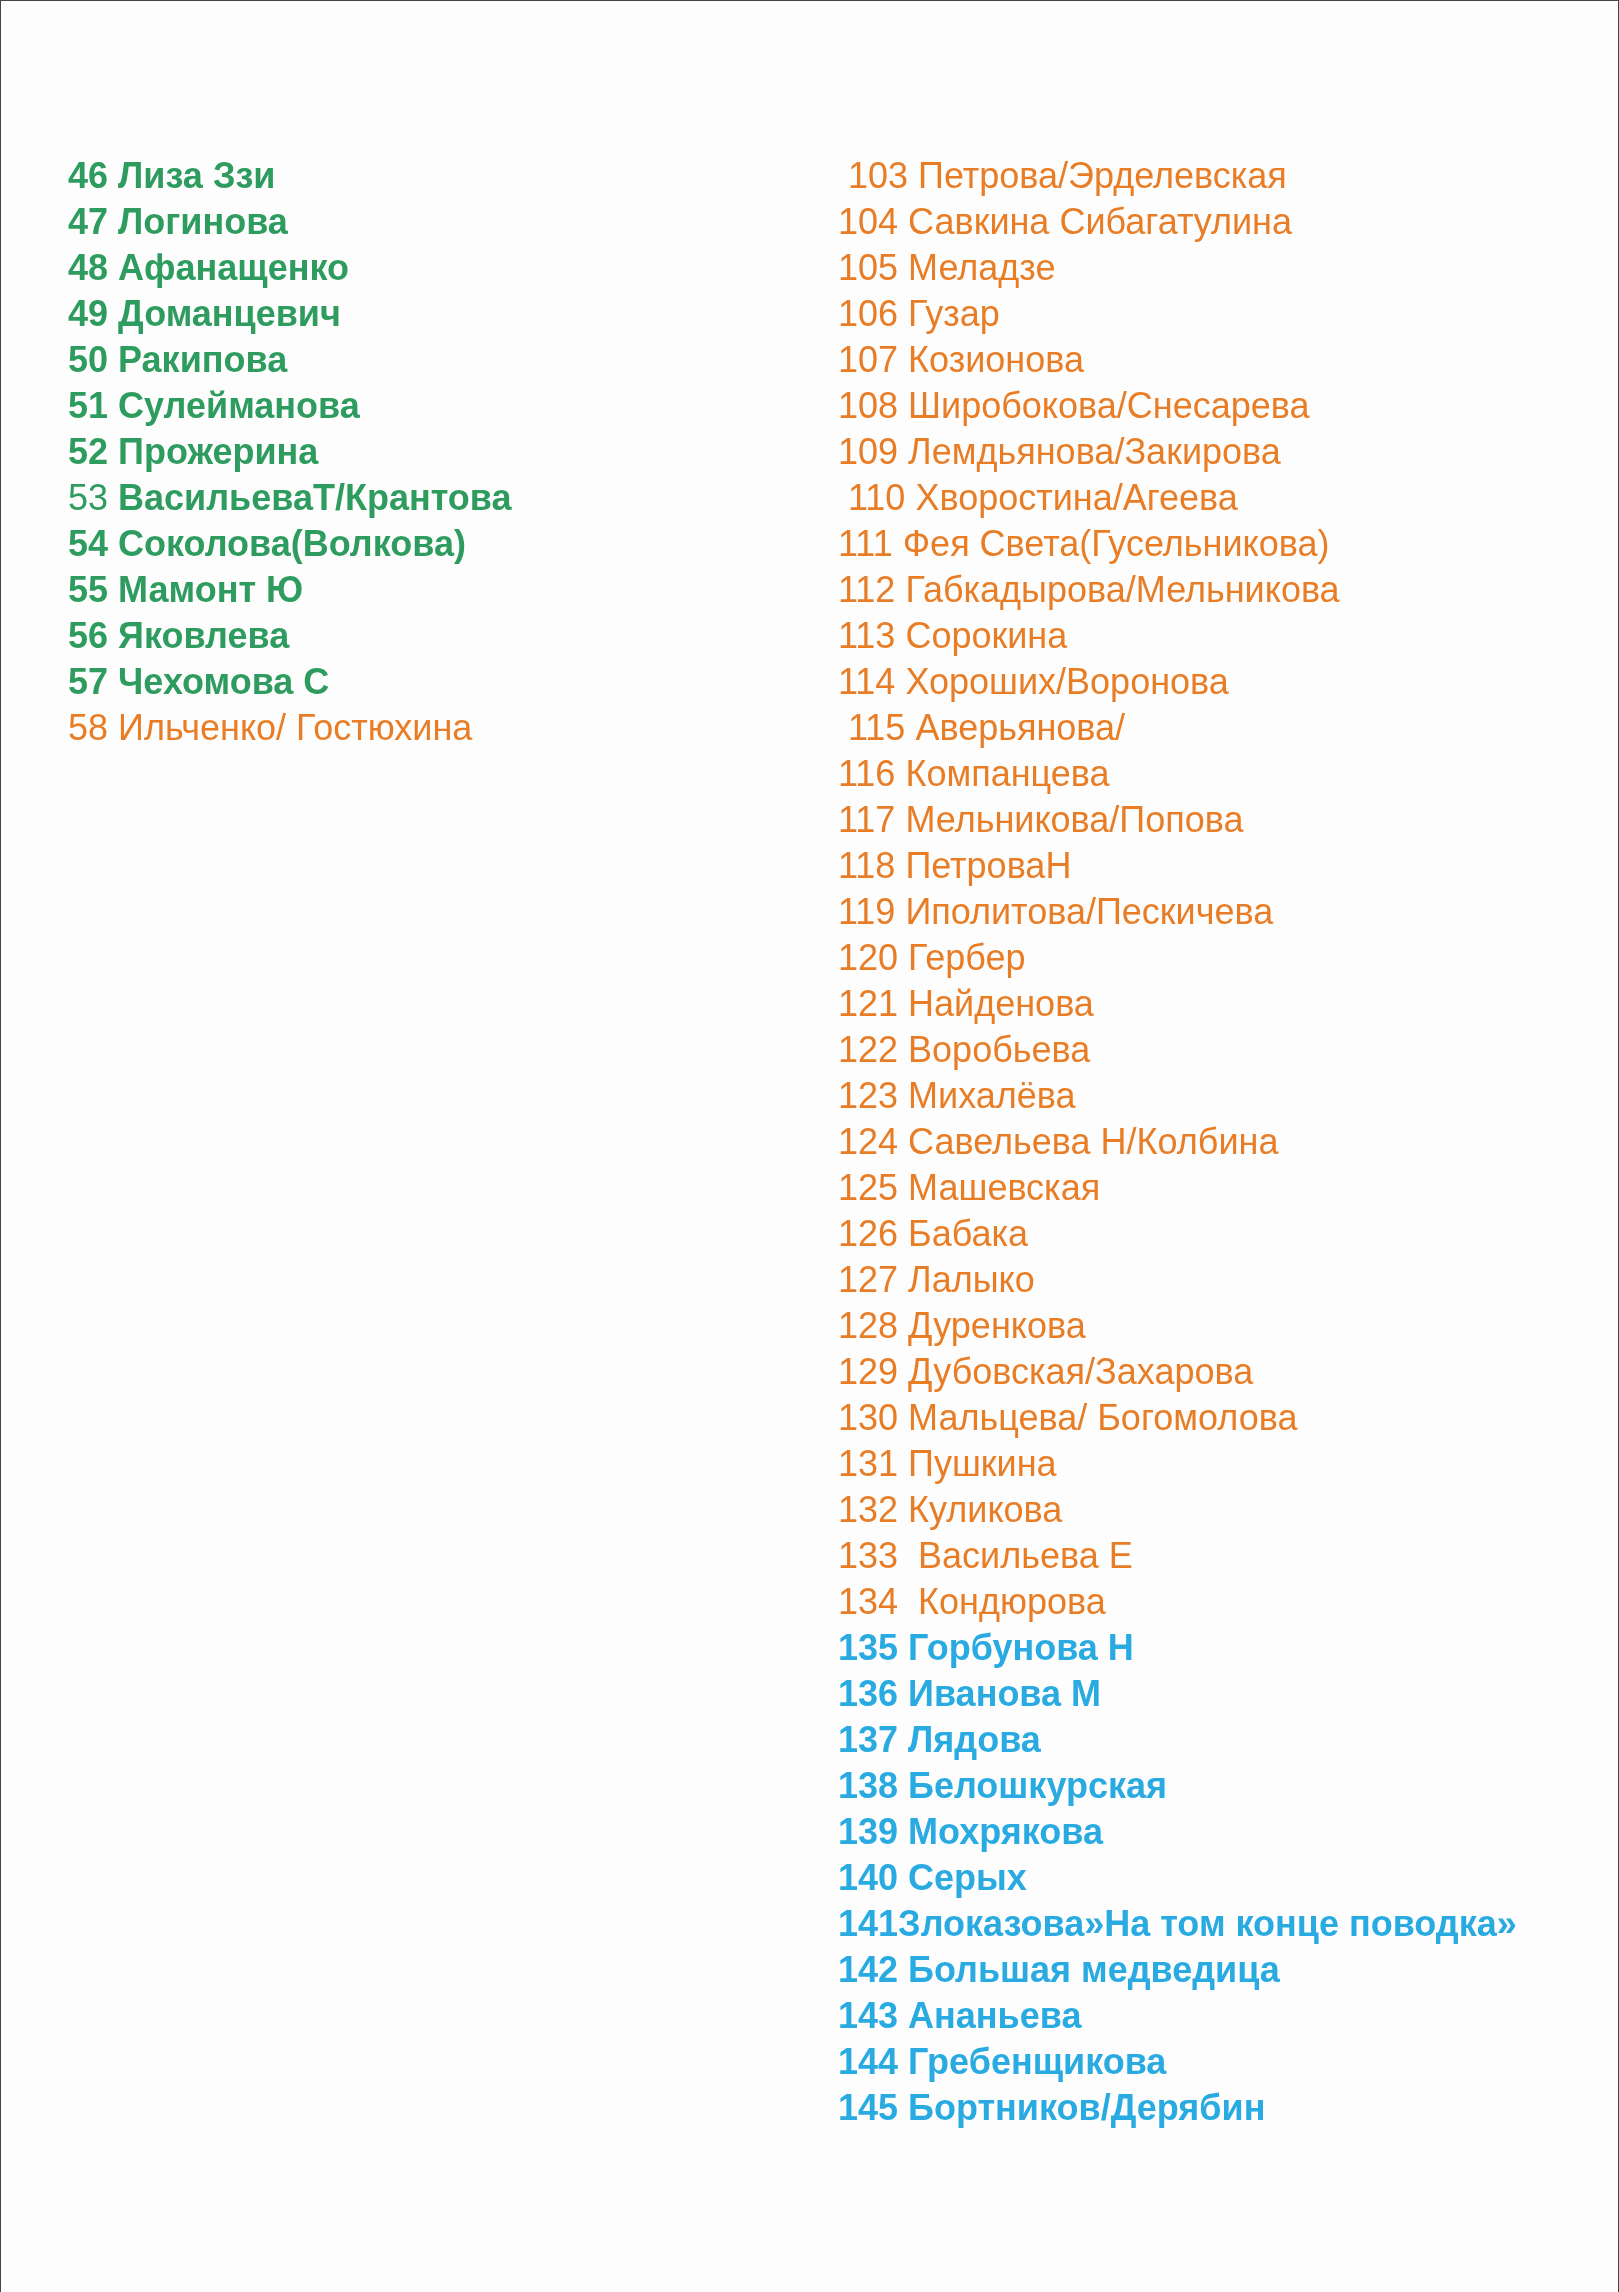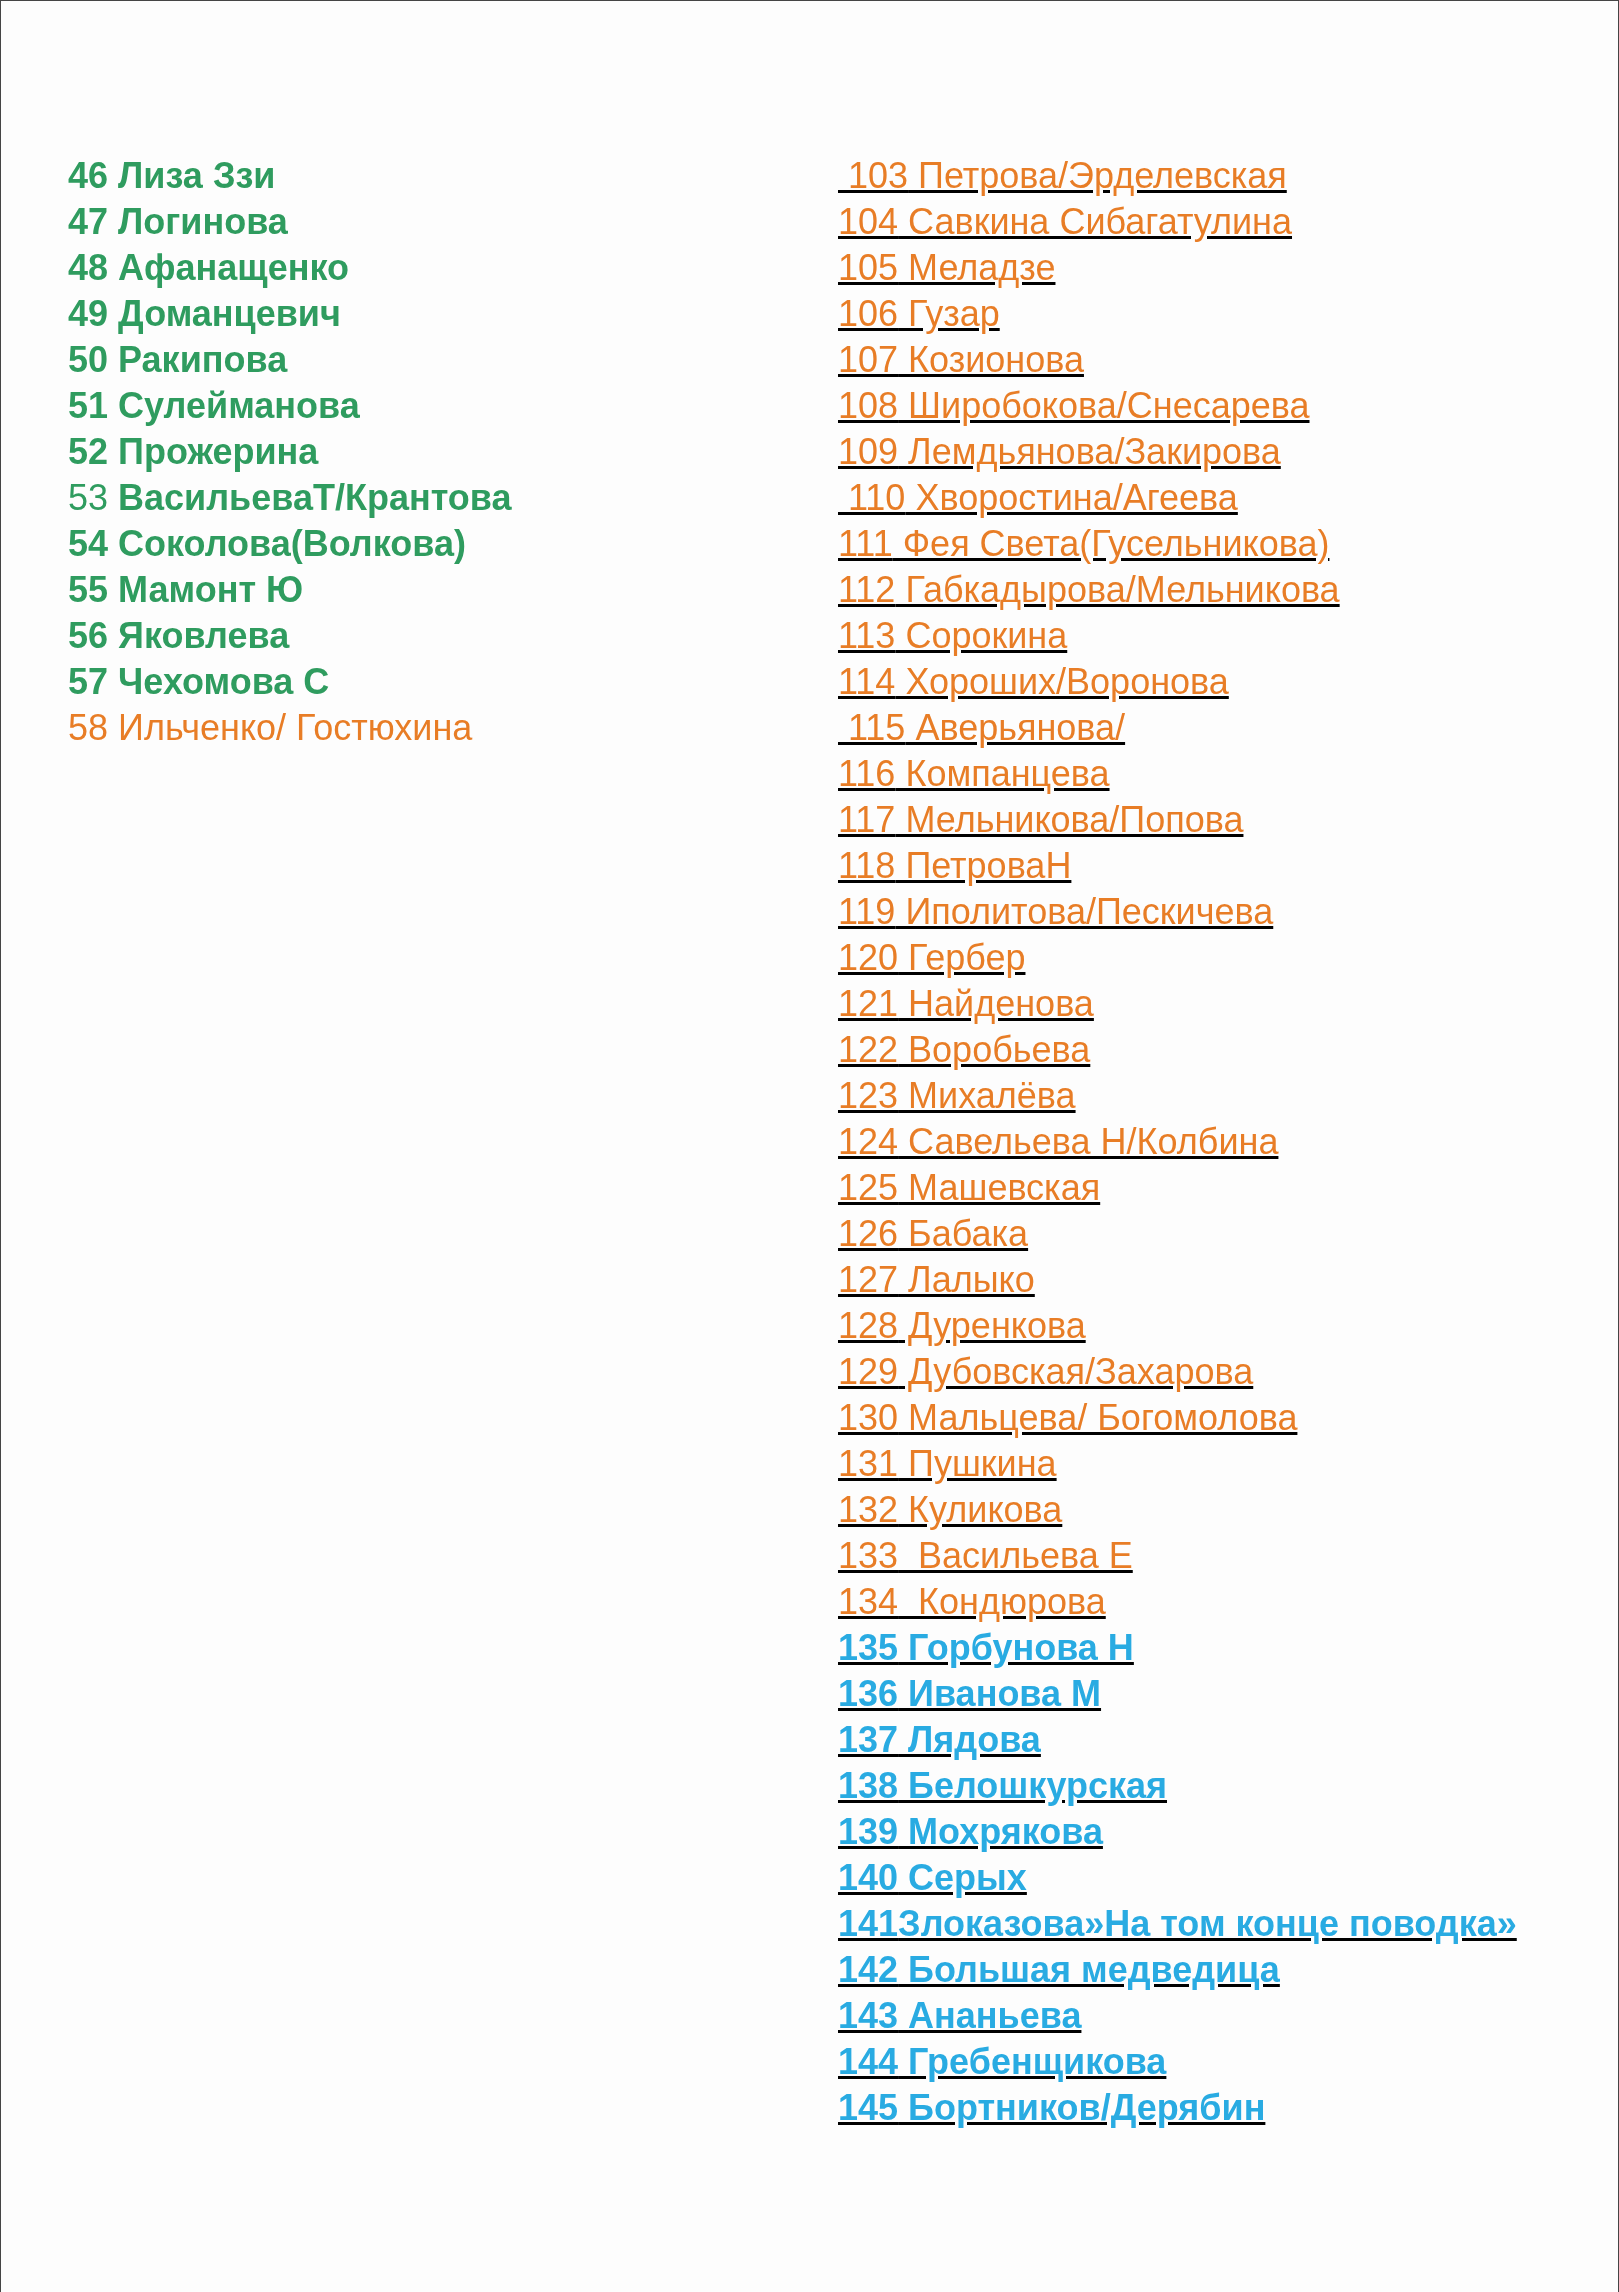--- a/index.html
+++ b/index.html
@@ -16,21 +16,21 @@
     border: 1.8px solid #454545;
     overflow: hidden;
     font-family: "Liberation Sans", sans-serif;
   }
   .column {
     position: absolute;
     top: 152px;
     white-space: pre;
   }
   .column-left  { left: 67px;  }
-  .column-right { left: 837px; text-decoration: underline; }
+  .column-right { left: 837px; }
   .row {
     font-size: 36px;
     line-height: 46px;
     letter-spacing: 0px;
   }
   .row span { white-space: pre; }
   .c-green  { color: var(--green);  }
   .c-orange { color: var(--orange); }
   .c-blue   { color: var(--blue);   }
   .b { font-weight: bold; }

